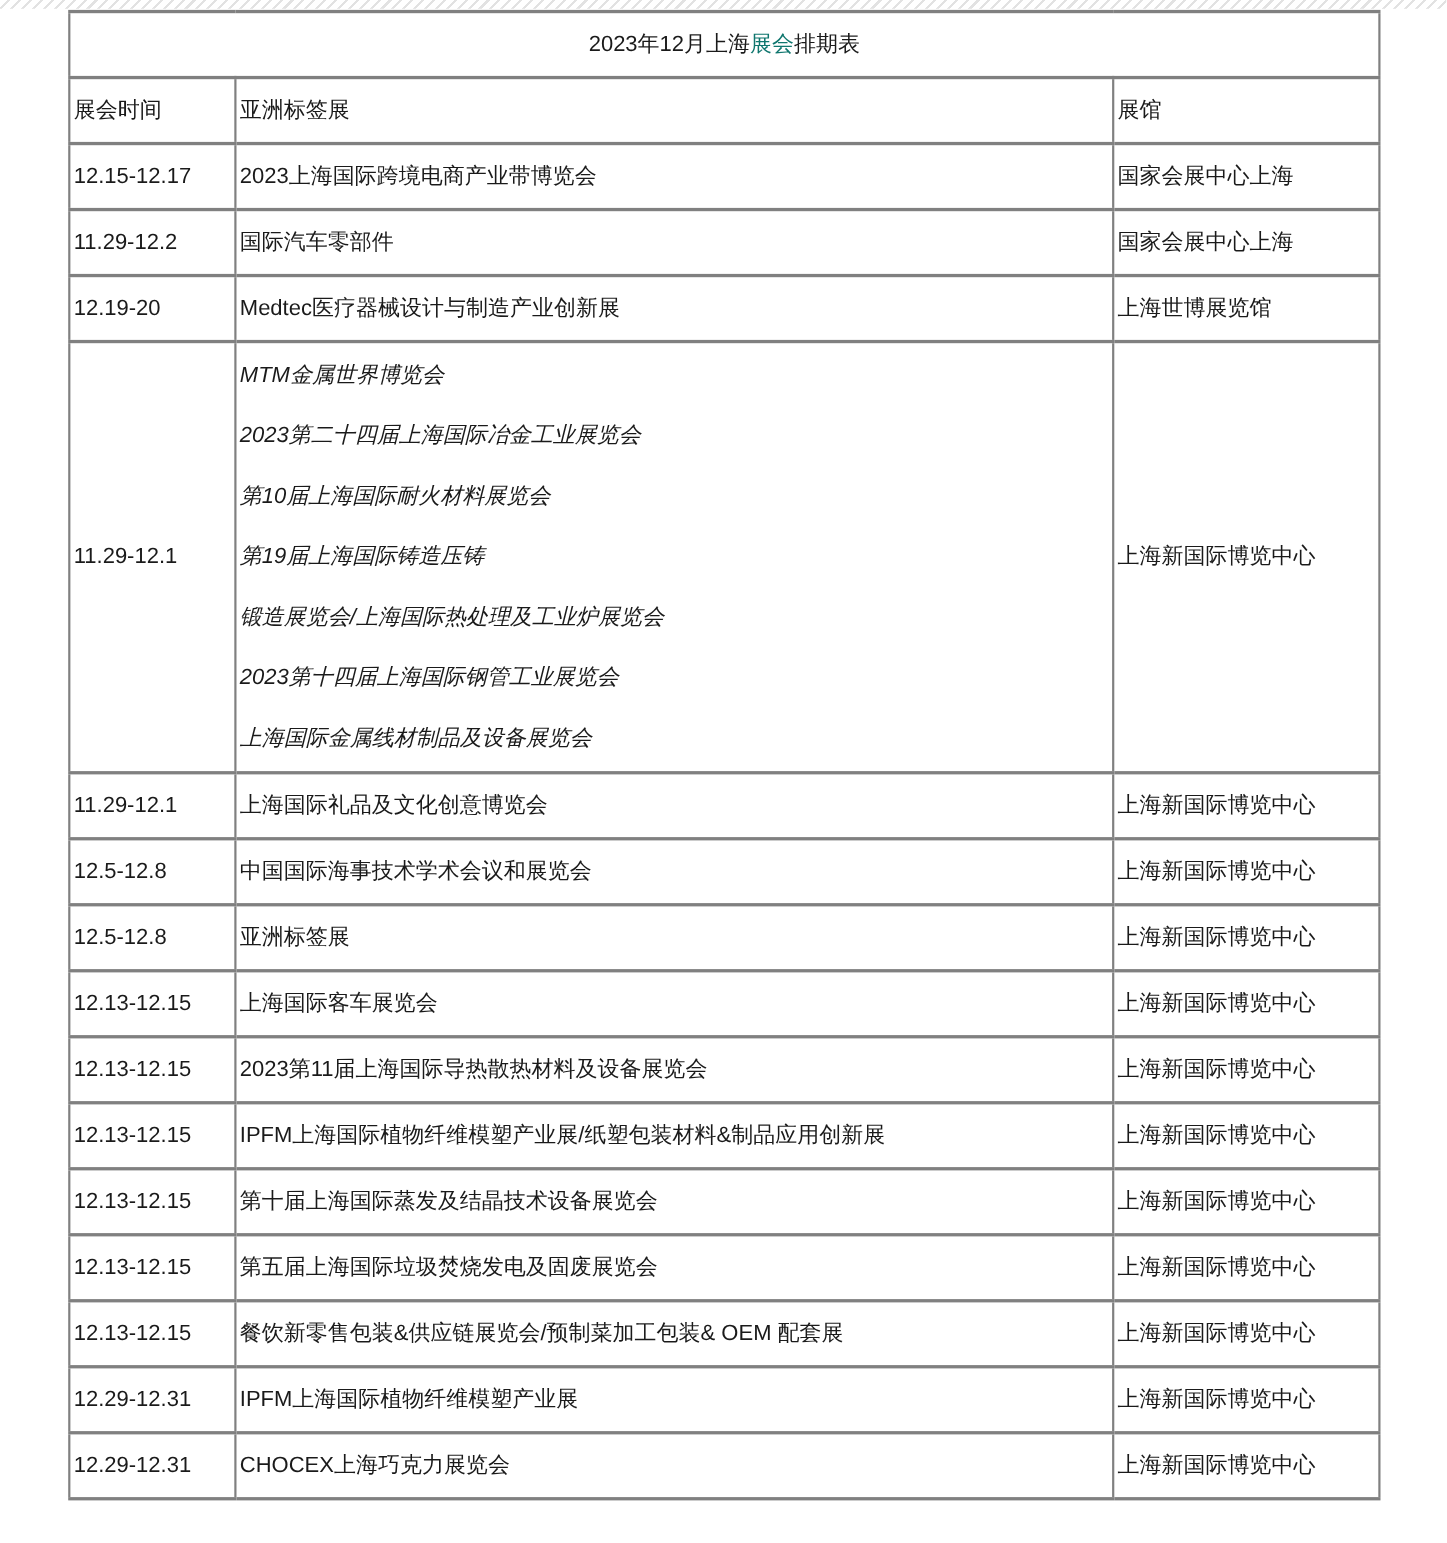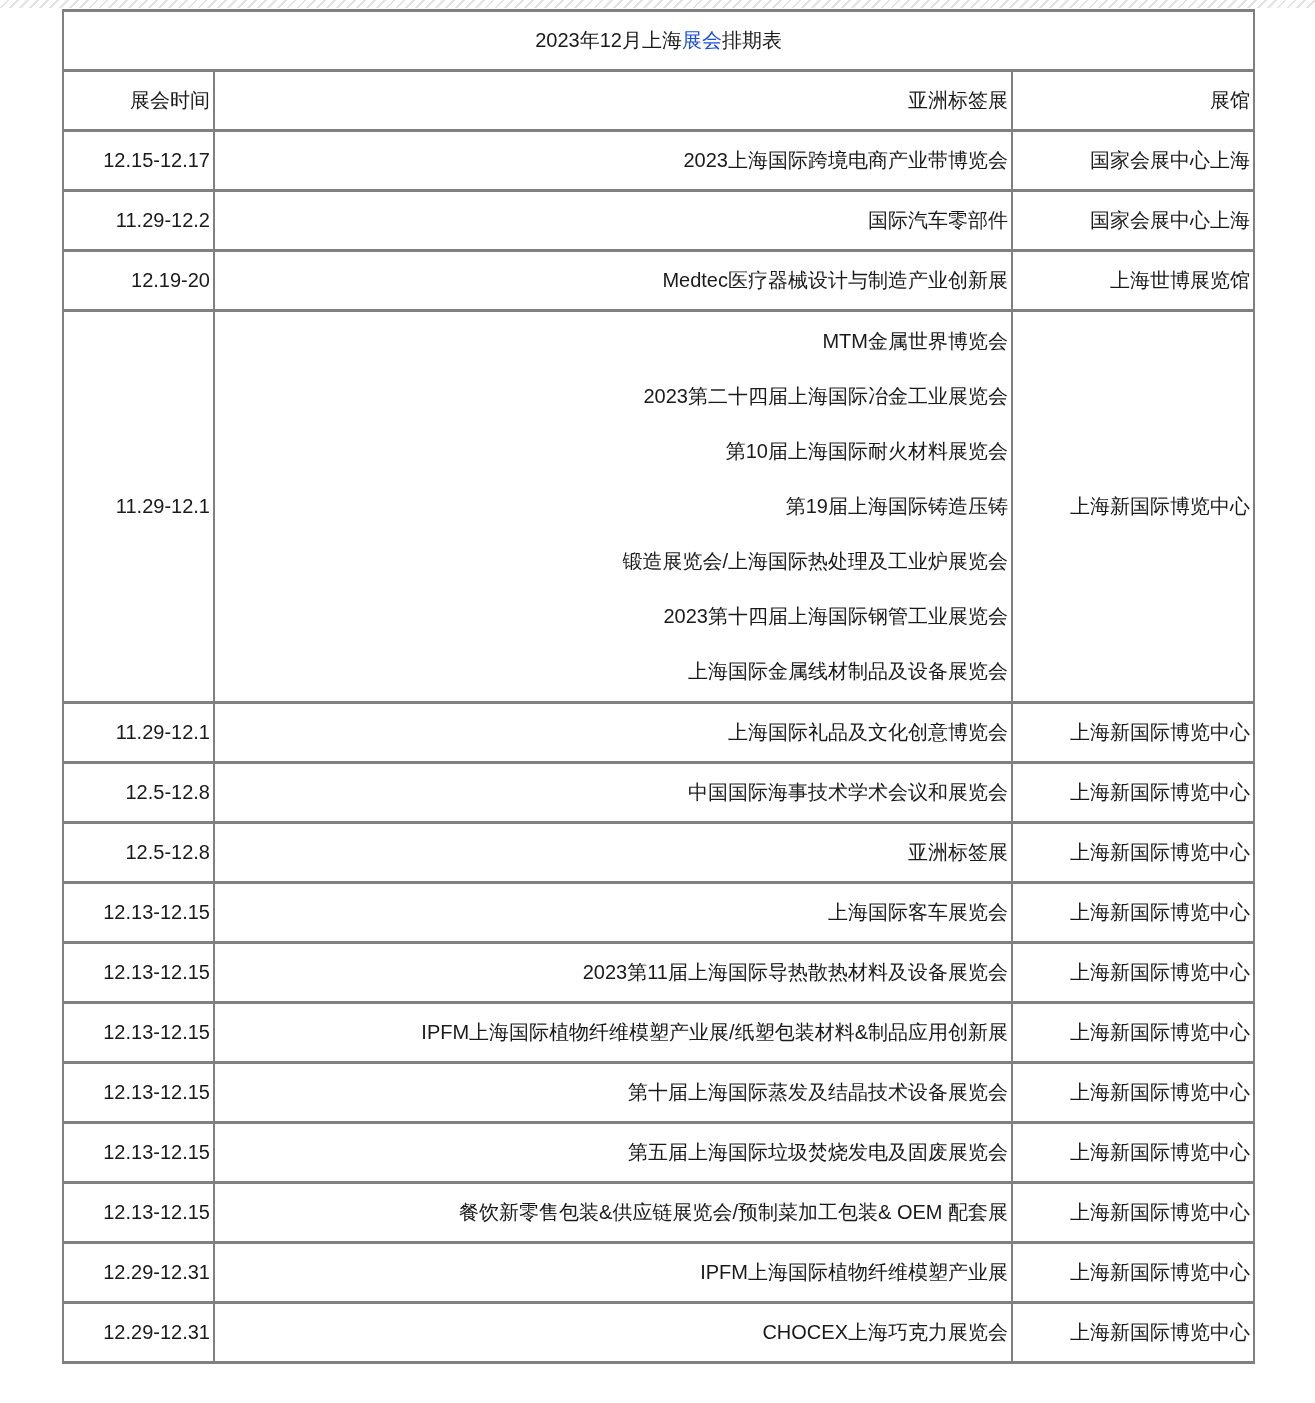--- a/index.html
+++ b/index.html
@@ -36,38 +36,39 @@
   td {
     border: 2px solid #808080;
     border-top-width: 3px;
     border-bottom-width: 3px;
     font-size: 20px;
     line-height: 1.25;
     color: #1a1a1a;
     padding: 2px 3px;
     height: 53px;
     vertical-align: middle;
-    text-align: right;
+    text-align: left;
     overflow: hidden;
     word-break: break-all;
   }
   tr.title-row td {
     text-align: center;
   }
   .title-link {
-    color: #1d4ed8;
+    color: #0f766e;
     text-decoration: none;
     cursor: pointer;
   }
   td.name-cell p {
     margin: 0;
     padding: 0;
   }
   td.name-cell.multi p {
     padding: 15px 0;
+    font-style: italic;
   }
 </style>
 </head>
 <body>
 
 <div class="top-stripe"></div>
 
 <table class="schedule">
   <colgroup>
     <col class="c-time">

